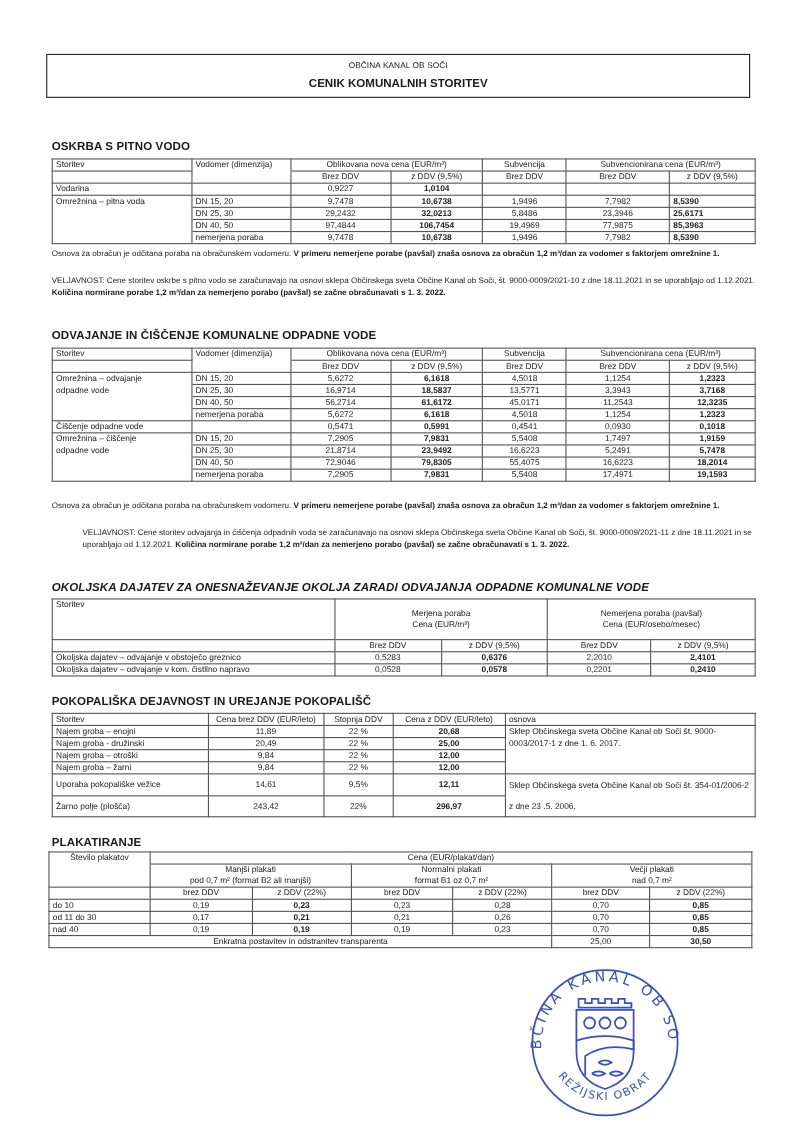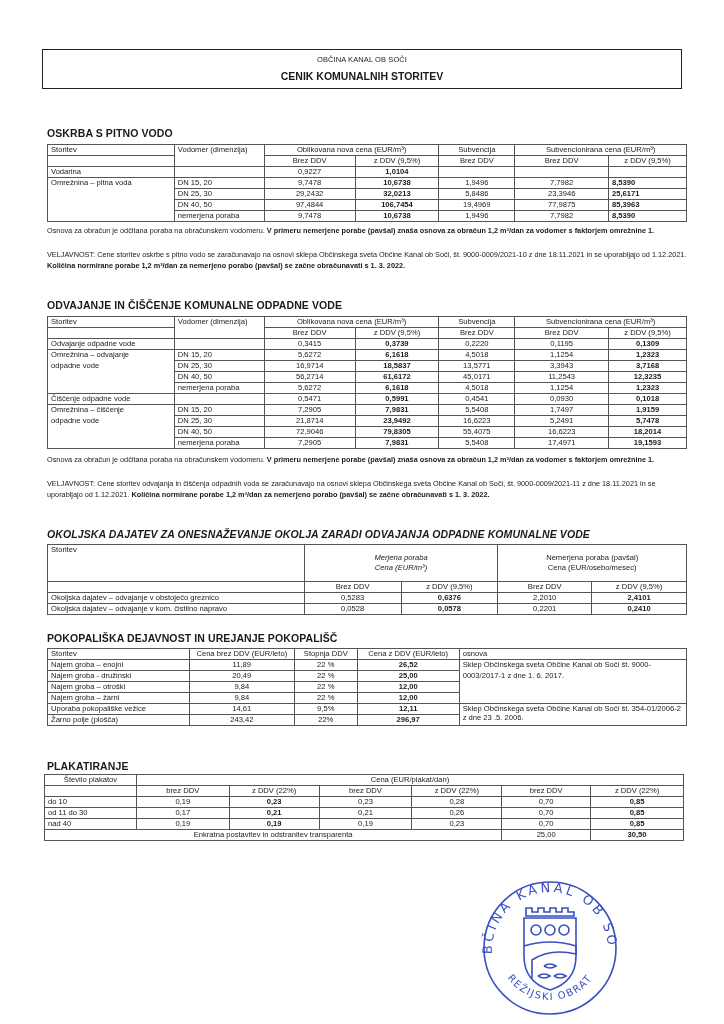--- a/index.html
+++ b/index.html
@@ -145,29 +145,20 @@
     <td class="nb-top"></td>
     <td class="c">Brez DDV</td>
     <td class="c">z DDV (9,5%)</td>
     <td class="c">Brez DDV</td>
     <td class="c">Brez DDV</td>
     <td class="c">z DDV (9,5%)</td>
   </tr>
   </tbody>
     <tbody id="ww-body">
       <tr>
-        <td>Odvajanje odpadne vode</td>
-        <td></td>
-        <td class="c">0,3415</td>
-        <td class="c b">0,3739</td>
-        <td class="c">0,2220</td>
-        <td class="c">0,1195</td>
-        <td class="c b">0,1309</td>
-      </tr>
-      <tr>
         <td class="nb-bot">Omrežnina – odvajanje</td>
         <td>DN 15, 20</td>
         <td class="c">5,6272</td>
         <td class="c b">6,1618</td>
         <td class="c">4,5018</td>
         <td class="c">1,1254</td>
         <td class="c b">1,2323</td>
       </tr>
       <tr>
         <td class="nb-top nb-bot">odpadne vode</td>
@@ -240,38 +231,38 @@
         <td class="c">5,5408</td>
         <td class="c">17,4971</td>
         <td class="c b">19,1593</td>
       </tr>
     </tbody>
 </table>
 <div class="note" style="top:455px;">
   <span>Osnova za obračun je odčitana poraba na obračunskem vodomeru.</span>
   <b>V primeru nemerjene porabe (pavšal) znaša osnova za obračun 1,2 m³/dan za vodomer s faktorjem omrežnine 1.</b>
 </div>
-<div class="note" style="top:479px;">
+<div class="note" style="top:479px;margin-left:28px;">
   <span>VELJAVNOST: Cene storitev odvajanja in čiščenja odpadnih voda se zaračunavajo na osnovi sklepa Občinskega sveta Občine Kanal ob Soči, št. 9000-0009/2021-11 z dne 18.11.2021 in se uporabljajo od 1.12.2021.</span>
   <b>Količina normirane porabe 1,2 m³/dan za nemerjeno porabo (pavšal) se začne obračunavati s 1. 3. 2022.</b>
 </div>
 
 <div class="section-title" style="top:528px;font-style:italic;">OKOLJSKA DAJATEV ZA ONESNAŽEVANJE OKOLJA ZARADI ODVAJANJA ODPADNE KOMUNALNE VODE</div>
 <table style="left:47px; top:544px; width:640px;">
   <colgroup>
       <col style="width:257px">
       <col style="width:97px">
       <col style="width:97px">
       <col style="width:94px">
       <col style="width:95px">
     </colgroup>
   <tbody>
       <tr>
     <td class="top" style="height:21px;">Storitev</td>
-    <td class="c" colspan="2" style="height:37px; line-height:10px;font-style:italic;">
+    <td class="c" colspan="2" style="height:37px; line-height:10px;">
       <div>Merjena poraba</div>
       <div>Cena (EUR/m³)</div>
     </td>
     <td class="c" colspan="2" style="height:33px; line-height:10px;">
       <div>Nemerjena poraba (pavšal)</div>
       <div>Cena (EUR/osebo/mesec)</div>
     </td>
   </tr>
   <tr>
     <td></td>
@@ -313,21 +304,21 @@
     <td class="c">Stopnja DDV</td>
     <td class="c">Cena z DDV (EUR/leto)</td>
     <td>osnova</td>
   </tr>
   </tbody>
     <tbody id="cem-body">
       <tr>
         <td>Najem groba – enojni</td>
         <td class="c">11,89</td>
         <td class="c">22 %</td>
-        <td class="c b">26,52</td>
+        <td class="c b">20,68</td>
         <td rowspan="4" class="top" style="white-space: normal; line-height: 10.5px;">Sklep Občinskega sveta Občine Kanal ob Soči št. 9000-0003/2017-1 z dne 1. 6. 2017.</td>
       </tr>
       <tr>
         <td>Najem groba - družinski</td>
         <td class="c">20,49</td>
         <td class="c">22 %</td>
         <td class="c b">25,00</td>
       </tr>
       <tr>
         <td>Najem groba – otroški</td>
@@ -339,21 +330,21 @@
         <td>Najem groba – žarni</td>
         <td class="c">9,84</td>
         <td class="c">22 %</td>
         <td class="c b">12,00</td>
       </tr>
       <tr>
         <td>Uporaba pokopališke vežice</td>
         <td class="c">14,61</td>
         <td class="c">9,5%</td>
         <td class="c b">12,11</td>
-        <td rowspan="2" class="top" style="white-space: normal; line-height: 9px;">Sklep Občinskega sveta Občine Kanal ob Soči št. 354-01/2006-2 z dne 23 .5. 2006.</td>
+        <td rowspan="2" class="top" style="white-space: normal; line-height: 19px;">Sklep Občinskega sveta Občine Kanal ob Soči št. 354-01/2006-2 z dne 23 .5. 2006.</td>
       </tr>
       <tr>
         <td>Žarno polje (plošča)</td>
         <td class="c">243,42</td>
         <td class="c">22%</td>
         <td class="c b">296,97</td>
       </tr>
     </tbody>
 </table>
 
@@ -365,20 +356,35 @@
       <col style="width:90px">
       <col style="width:93px">
       <col style="width:90px">
       <col style="width:89px">
       <col style="width:93px">
     </colgroup>
   <tbody>
       <tr>
     <td class="c top nb-bot">Število plakatov</td>
     <td class="c" colspan="6">Cena (EUR/plakat/dan)</td>
+  </tr>
+  <tr>
+    <td class="nb-top" style="height:21px;"></td>
+    <td class="c" colspan="2" style="height:21px;">
+      <div>Manjši plakati</div>
+      <div>pod 0,7 m² (format B2 ali manjši)</div>
+    </td>
+    <td class="c" colspan="2" style="height:21px;">
+      <div>Normalni plakati</div>
+      <div>format B1 oz 0,7 m²</div>
+    </td>
+    <td class="c" colspan="2" style="height:21px;">
+      <div>Večji plakati</div>
+      <div>nad 0,7 m²</div>
+    </td>
   </tr>
   <tr>
     <td></td>
     <td class="c">brez DDV</td>
     <td class="c">z DDV (22%)</td>
     <td class="c">brez DDV</td>
     <td class="c">z DDV (22%)</td>
     <td class="c">brez DDV</td>
     <td class="c">z DDV (22%)</td>
   </tr>

